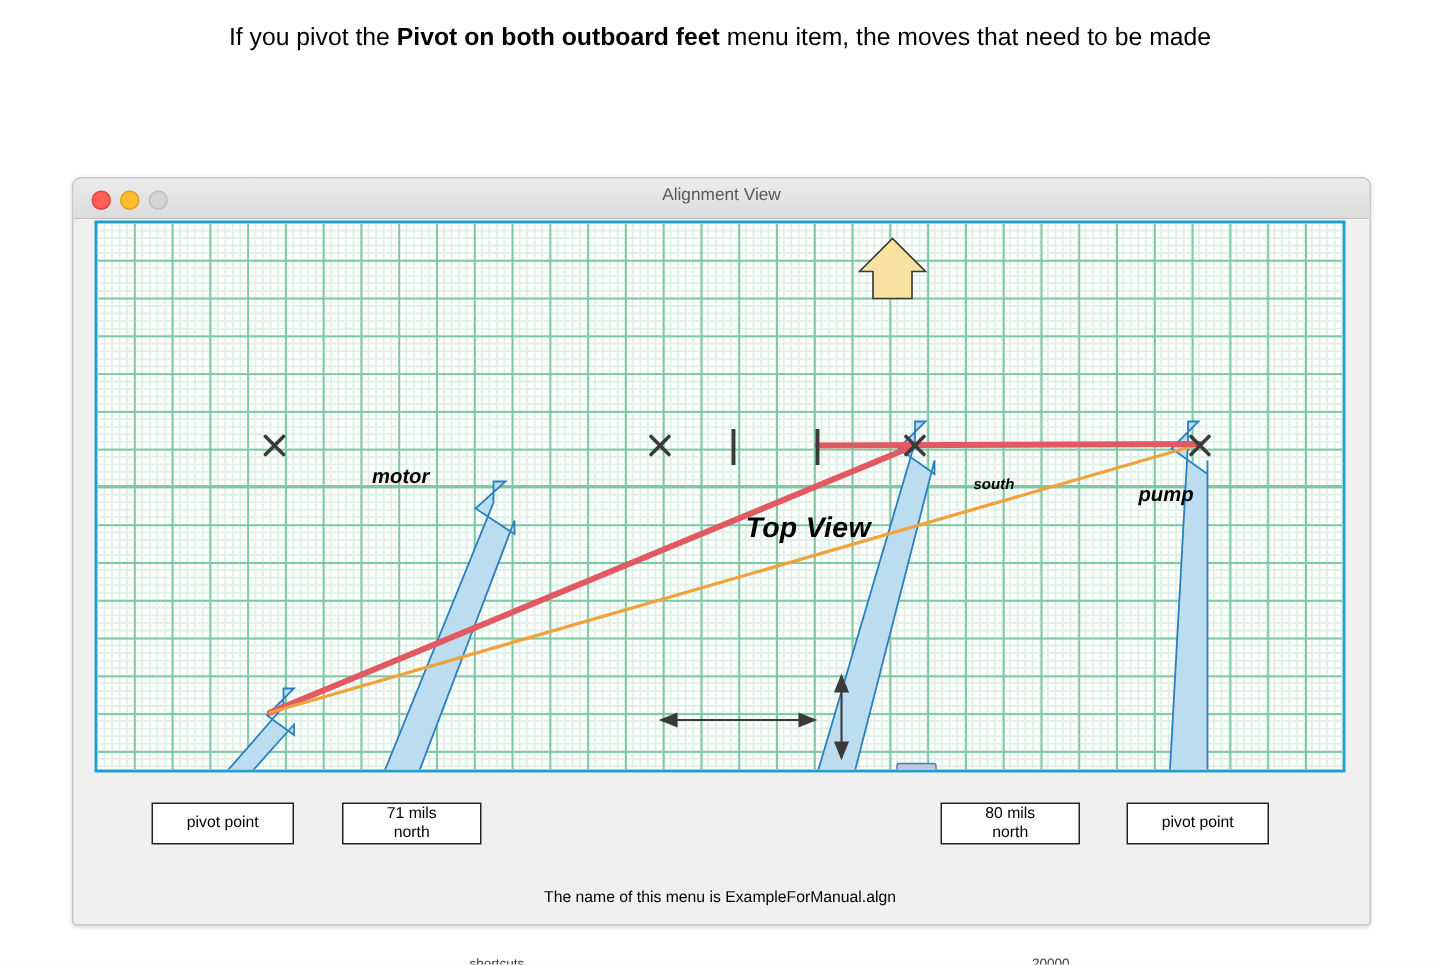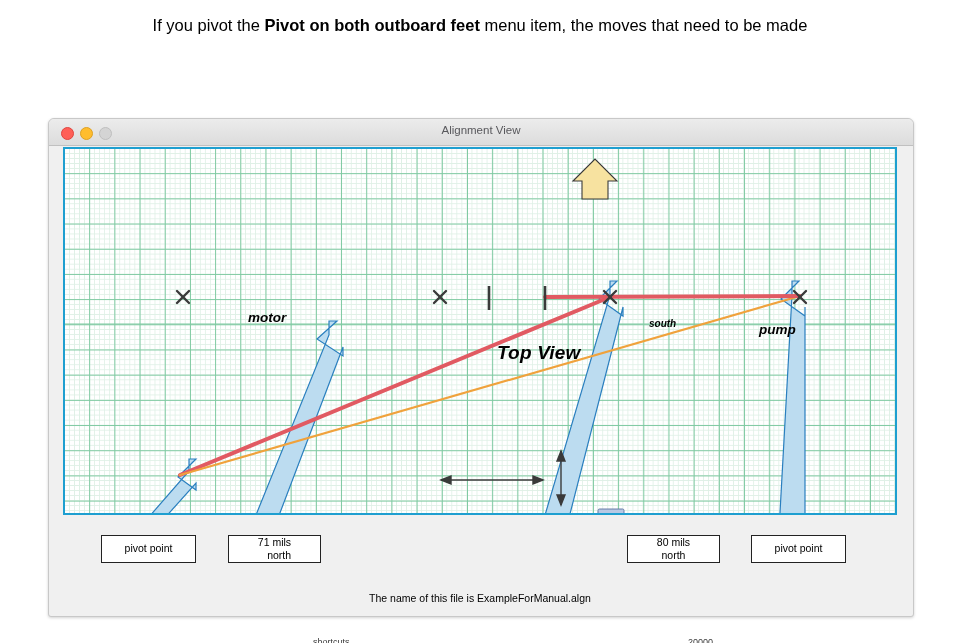--- a/index.html
+++ b/index.html
@@ -82,21 +82,21 @@
   .callout{
     position:absolute;
     background:#ffffff;
     border:1px solid #222;
     font-size:10.5px;color:#000;
     text-align:center;line-height:1.25;
     display:flex;align-items:center;justify-content:center;
     white-space:pre-line;
   }
   #co-1{left:101px;top:535px;width:93px;height:26px;}
-  #co-2{left:228px;top:535px;width:91px;height:26px;text-align:right;}
+  #co-2{left:228px;top:535px;width:91px;height:26px;}
   #co-3{left:627px;top:535px;width:91px;height:26px;}
   #co-4{left:751px;top:535px;width:93px;height:26px;}
 
   #filename{
     position:absolute;left:0;top:592px;width:960px;text-align:center;
     font-size:10.5px;color:#000;
   }
 
   #bottom-strip{
     position:absolute;left:48px;top:636px;width:864px;height:27px;
@@ -249,21 +249,21 @@
   </div>
 </div>
 
 <div class="callout" id="co-1">pivot point</div>
 <div class="callout" id="co-2">71 mils
 north</div>
 <div class="callout" id="co-3">80 mils
 north</div>
 <div class="callout" id="co-4">pivot point</div>
 
-<div id="filename">The name of this file is ExampleForManual.algn</div>
+<div id="filename">The name of this menu is ExampleForManual.algn</div>
 
 <div id="bottom-strip">
   <div class="line"></div>
   <div class="line2"></div>
   <div id="bs-tick"></div>
   <div class="bstrip-text" id="bs-a">shortcuts</div>
   <div class="bstrip-text" id="bs-b">20000</div>
   <div id="bs-sq"></div>
 </div>
 

